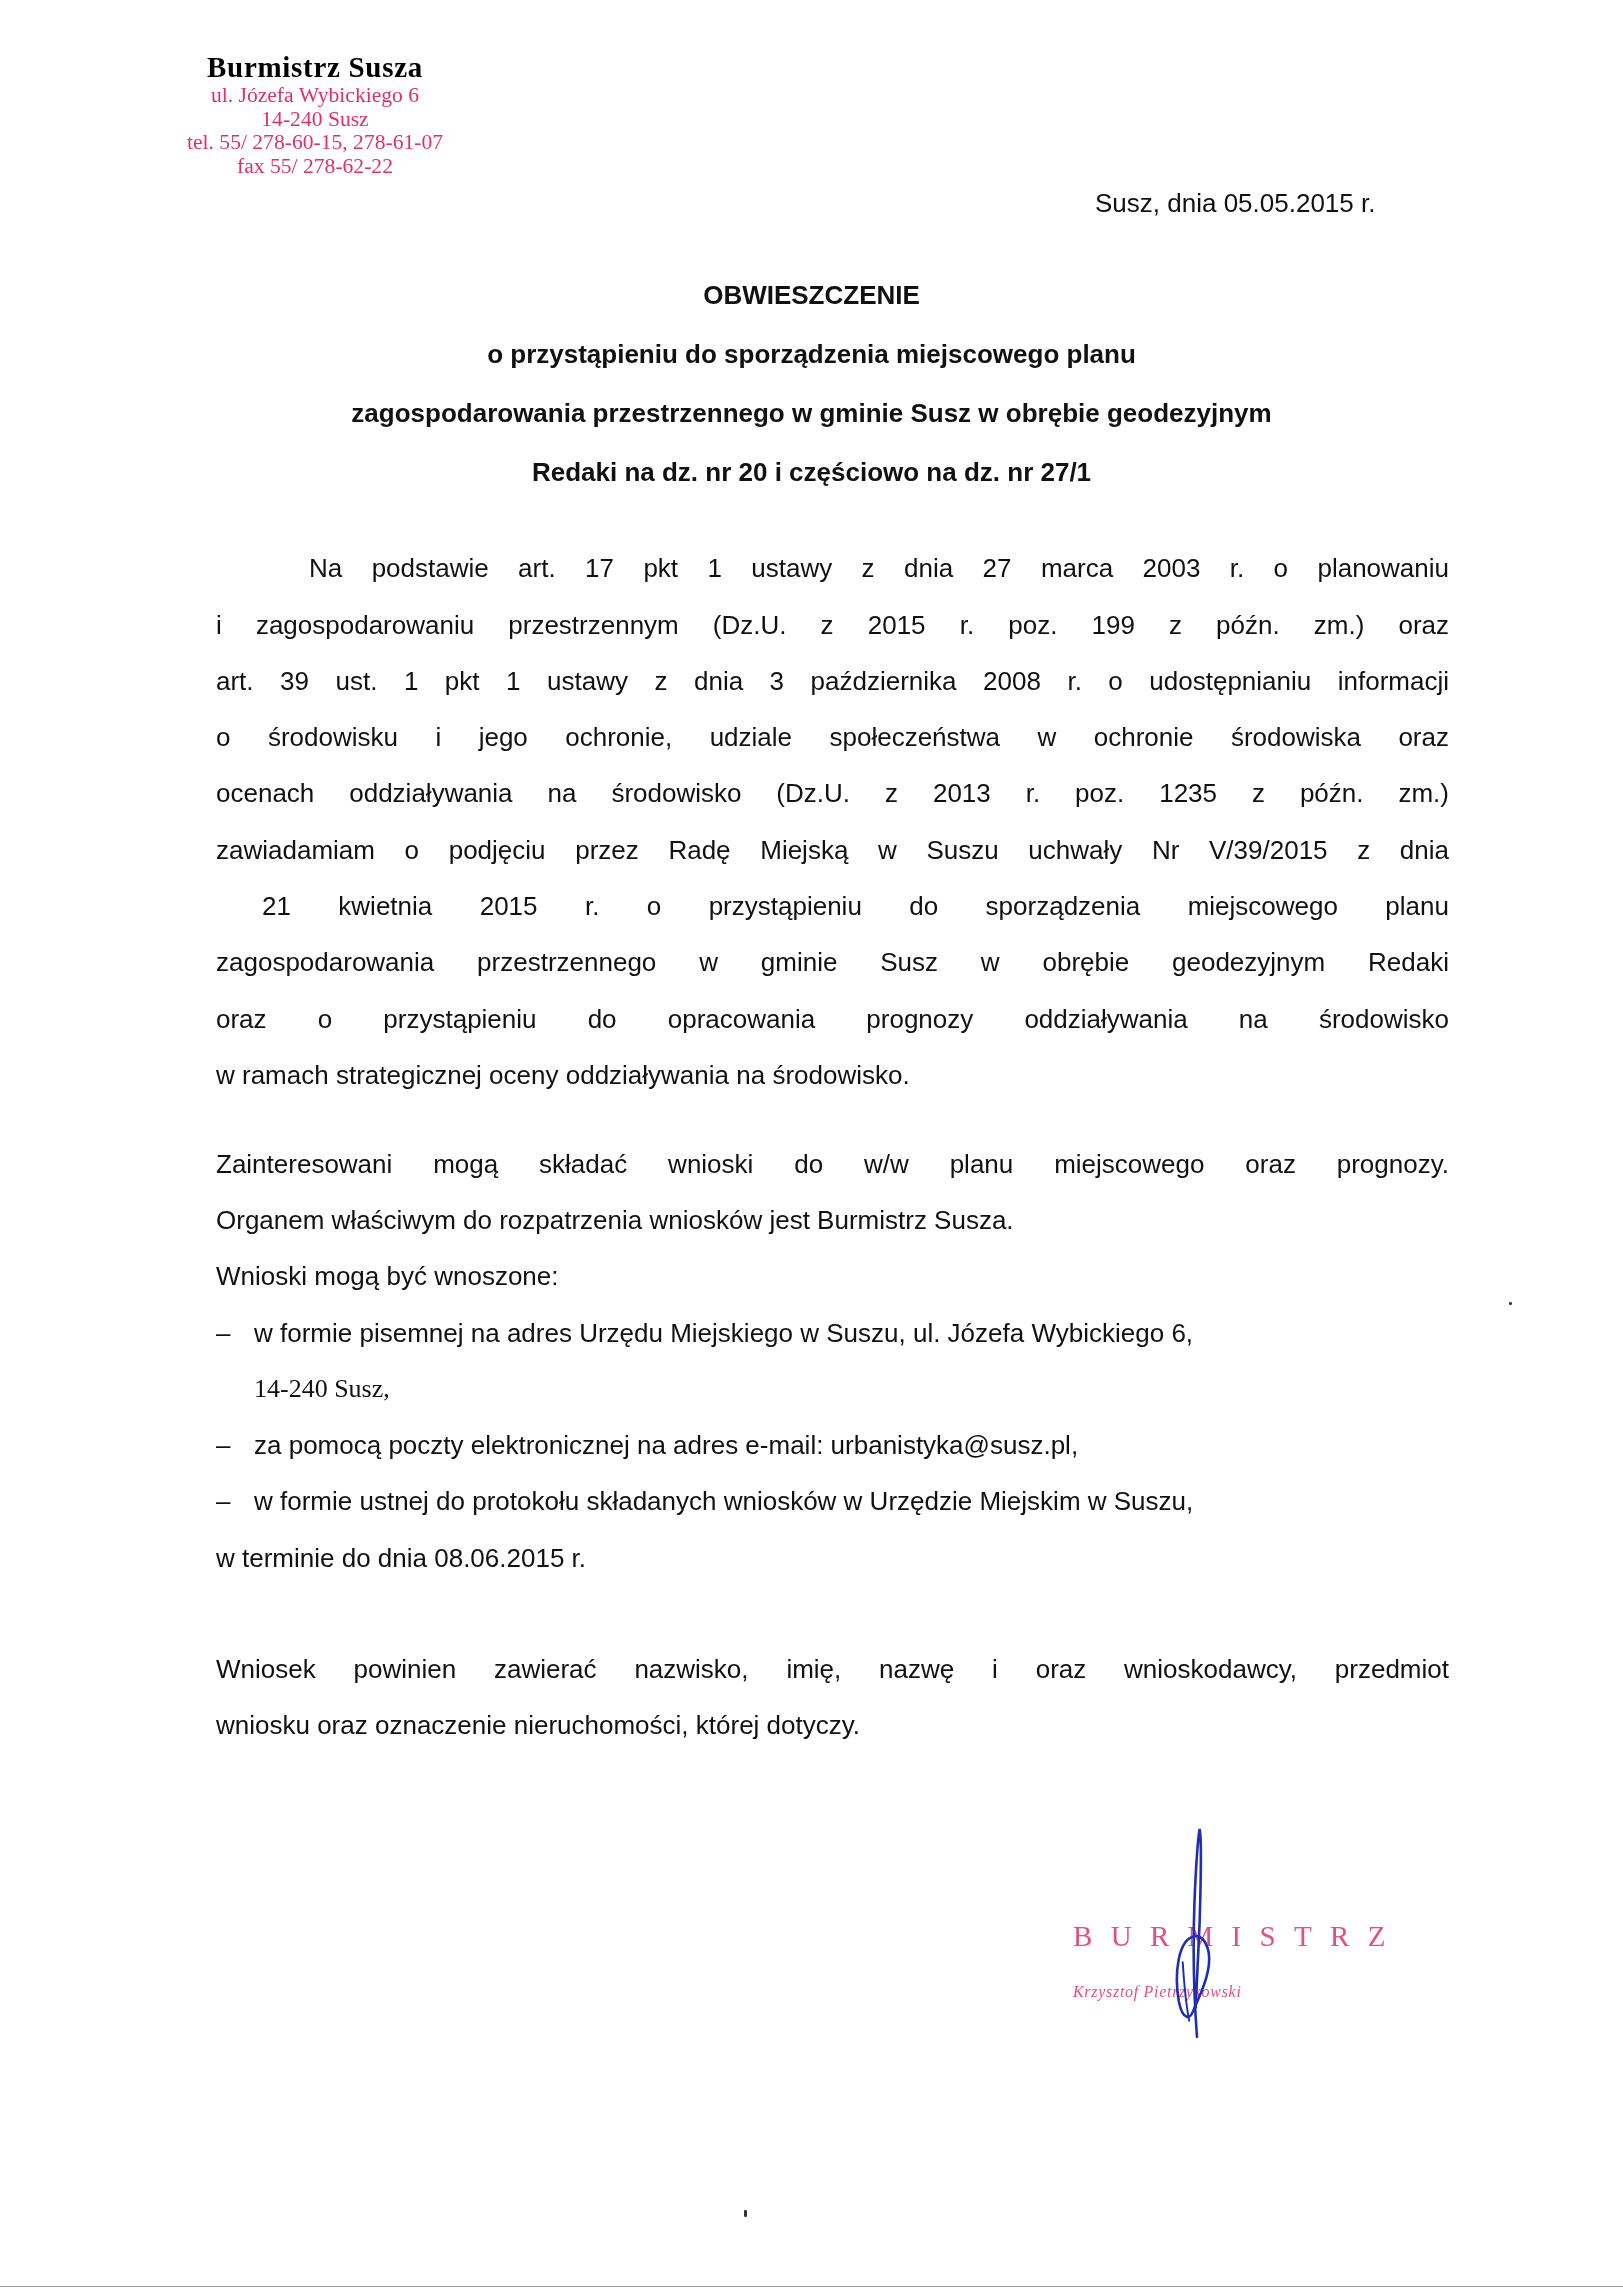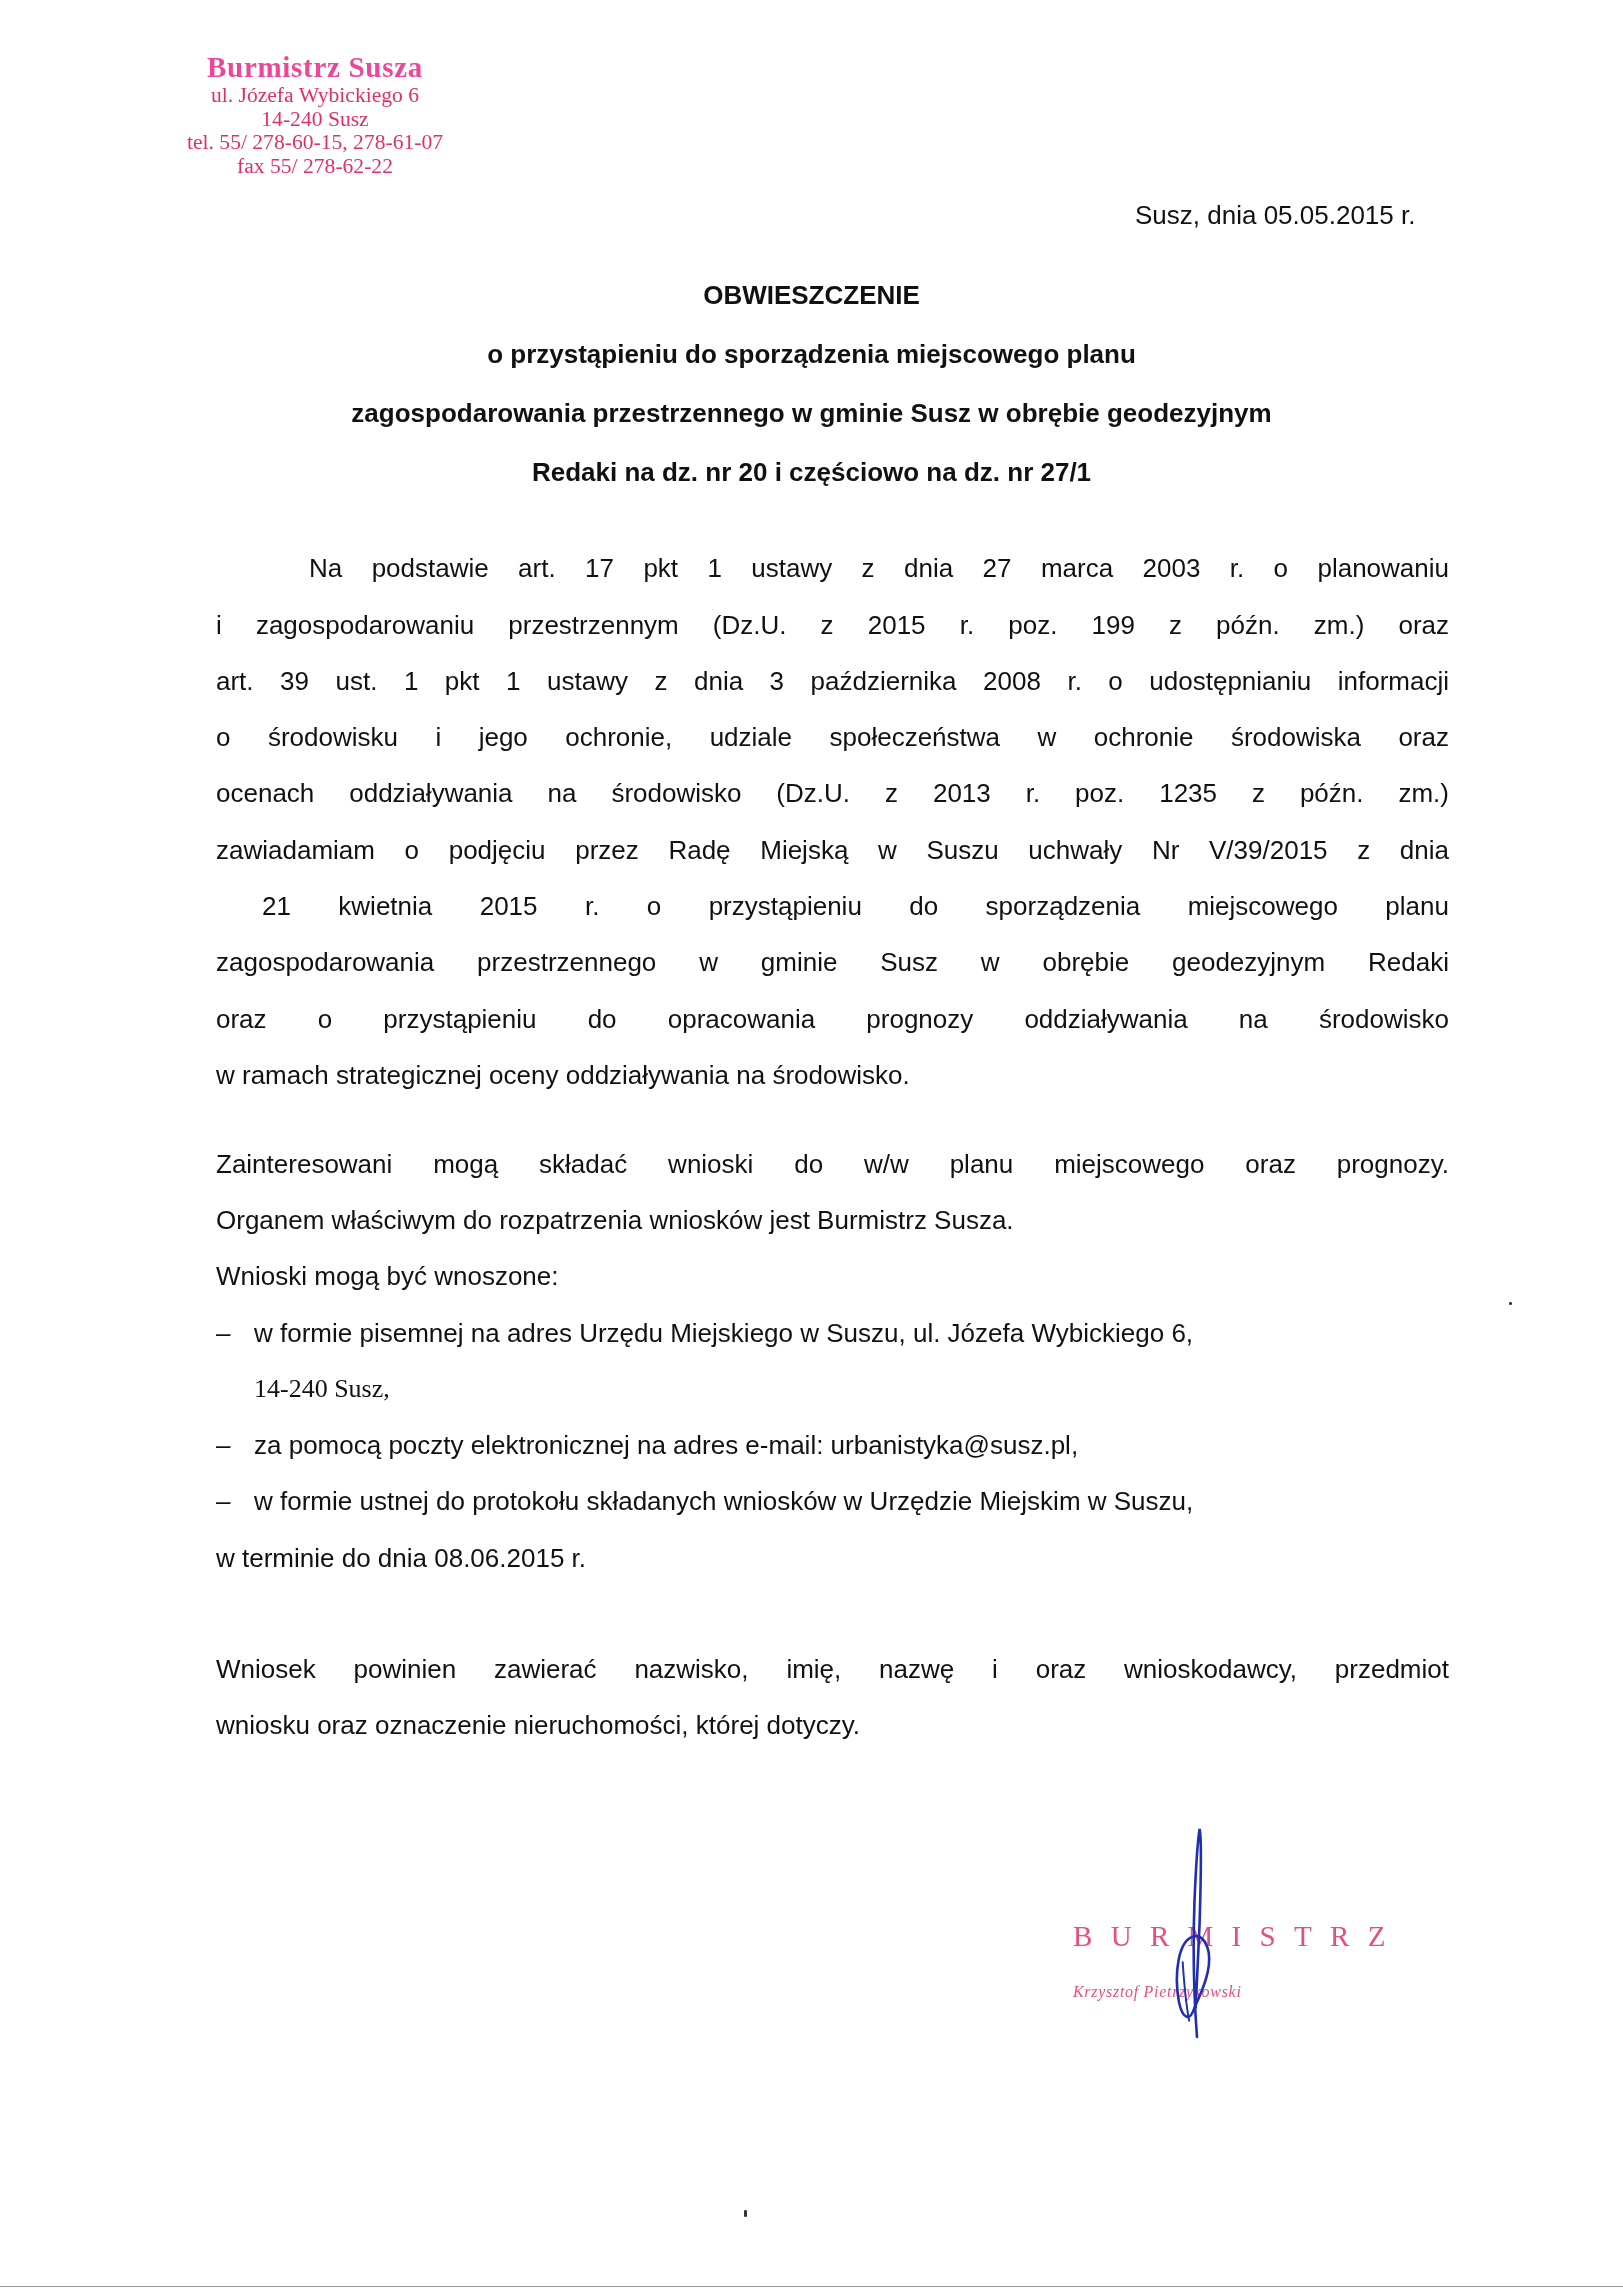--- a/index.html
+++ b/index.html
@@ -5,24 +5,24 @@
     html, body { margin: 0; padding: 0; background: #ffffff; }
     body {
       width: 1623px; height: 2295px; position: relative; overflow: hidden;
       font-family: "Liberation Sans", sans-serif; color: #111111;
     }
     .stamp {
       position: absolute; left: 145px; top: 52px; width: 340px;
       text-align: center; font-family: "Liberation Serif", serif;
       color: #e0306a; line-height: 1.1;
     }
-    .stamp .stamp-title { font-size: 29px; font-weight: bold; color: #ec4899; letter-spacing: 0.7px; }
+    .stamp .stamp-title { font-size: 29px; font-weight: bold; color: #000000; letter-spacing: 0.7px; }
     .stamp .stamp-line { font-size: 21.6px; }
     .date {
-      position: absolute; left: 1095px; top: 200px; font-size: 26px; margin-left: 40px;
+      position: absolute; left: 1095px; top: 188px; font-size: 26px;
     }
     .title-block {
       position: absolute; left: 216px; width: 1191px; text-align: center; font-weight: bold;
       font-size: 26px;
     }
     .title-block div { position: absolute; left: 0; right: 0; }
     .para {
       position: absolute; left: 216px; width: 1233px; font-size: 26px;
     }
     .para .line { position: absolute; left: 0; right: 0; white-space: nowrap; }

